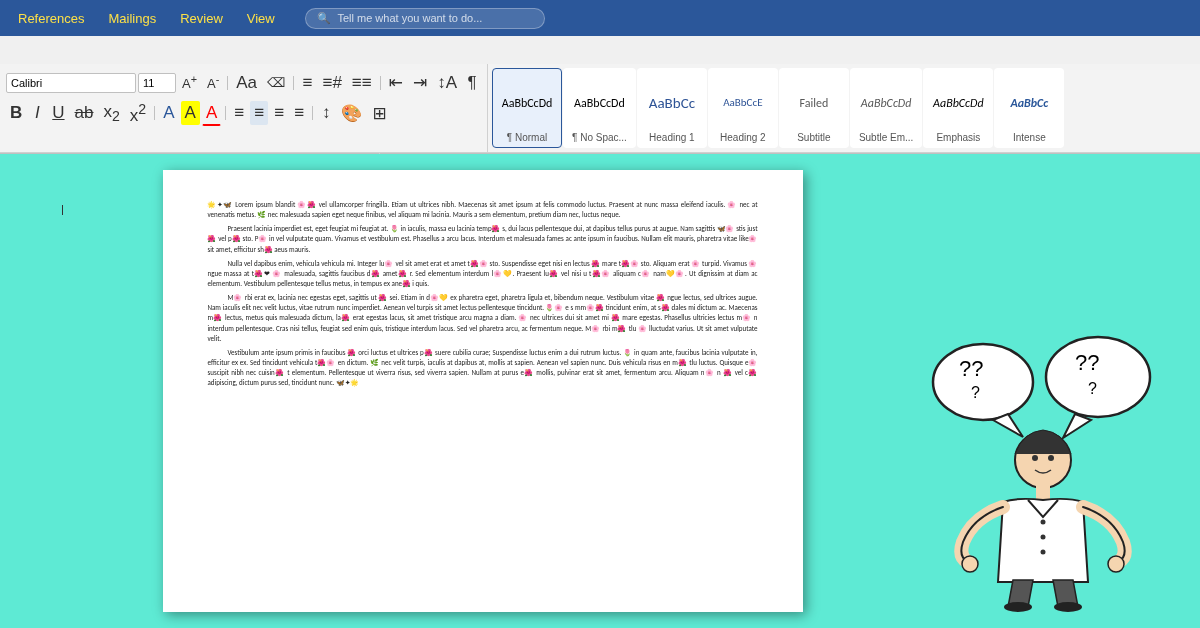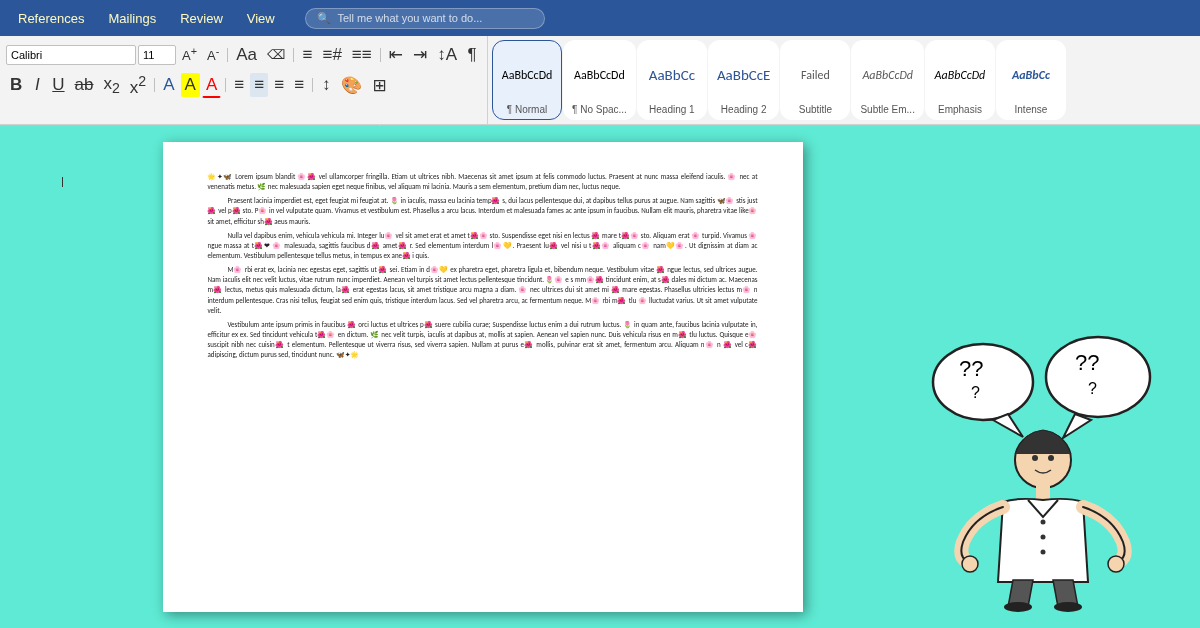--- a/index.html
+++ b/index.html
@@ -21,21 +21,21 @@
     
     .menu-bar {
       background: #2b579a;
       display: flex;
       align-items: center;
       height: 36px;
       padding: 0 8px;
       gap: 4px;
     }
     .menu-item {
-      color: #fef9c3;
+      color: #fde047;
       font-size: 13px;
       padding: 4px 10px;
       cursor: pointer;
       border-radius: 3px;
       text-align: right;
     }
     .search-bar {
       margin-left: 16px;
       background: rgba(255,255,255,0.15);
       border: 1px solid rgba(255,255,255,0.3);
@@ -49,21 +49,21 @@
       width: 240px;
     }
     .search-bar span { font-size: 11px; }
     .style-item {
       display: flex;
       flex-direction: column;
       align-items: center;
       justify-content: space-between;
       padding: 4px 8px;
       border: 1px solid transparent;
-      border-radius: 12px;
+      border-radius: 4px;
       cursor: pointer;
       min-width: 70px;
       height: 80px;
       background: white;
     }
     .style-item:first-child { border-color: #2b579a; background: #e8f0fb; }
     .style-preview {
       font-size: 16px;
       display: flex;
       align-items: center;
@@ -117,21 +117,21 @@
     <div class="menu-item">References</div>
     <div class="menu-item">Mailings</div>
     <div class="menu-item">Review</div>
     <div class="menu-item">View</div>
     <div class="search-bar">
       <span>🔍</span>
       <span style="font-size:11px; color:rgba(255,255,255,0.75);">Tell me what you want to do...</span>
     </div>
   </div>
 
-  <div style="background:#f3f3f3; border-bottom:1px solid #c0c0c0; height:90px; display:flex; flex-direction:column;">
+  <div style="background:#f3f3f3; border-bottom:1px solid #c0c0c0; height:90px; display:flex; flex-direction:column;margin-top:28px;">
     <div style="display:flex; flex:1;">
 
       <div style="display:flex; flex-direction:column; padding:4px 6px; border-right:1px solid #d0d0d0; min-width:380px;">
 
         <div style="display:flex; align-items:center; gap:2px; margin:2px 0;">
           <input type="text" value="Calibri" class="combo-box" style="width: 130px;">
           <input type="text" value="11" class="combo-box" style="width: 38px;">
           <button class="tool-btn" style="font-size:13px;">A<sup>+</sup></button>
           <button class="tool-btn" style="font-size:13px;">A<sup>-</sup></button>
           <div class="small-sep"></div>
@@ -182,21 +182,21 @@
           <div class="style-preview" style="font-size:12px; font-family:Calibri;">AaBbCcDd</div>
           <div class="style-label">¶ No Spac...</div>
         </div>
 
         <div class="style-item">
           <div class="style-preview" style="font-size:15px; font-family:Calibri; color:#2f5496; font-weight:300;">AaBbCc</div>
           <div class="style-label">Heading 1</div>
         </div>
 
         <div class="style-item">
-          <div class="style-preview" style="font-size:15px; font-family:Calibri; color:#2f5496; font-weight:300;">AaBbCcE</div>
+          <div class="style-preview" style="font-size:11px; font-family:Calibri; color:#2f5496; font-weight:300;">AaBbCcE</div>
           <div class="style-label">Heading 2</div>
         </div>
 
 
         <div class="style-item">
           <div class="style-preview" style="font-size:12px; font-family:Calibri; color:#595959;">Failed</div>
           <div class="style-label">Subtitle</div>
         </div>
 
         <div class="style-item">

